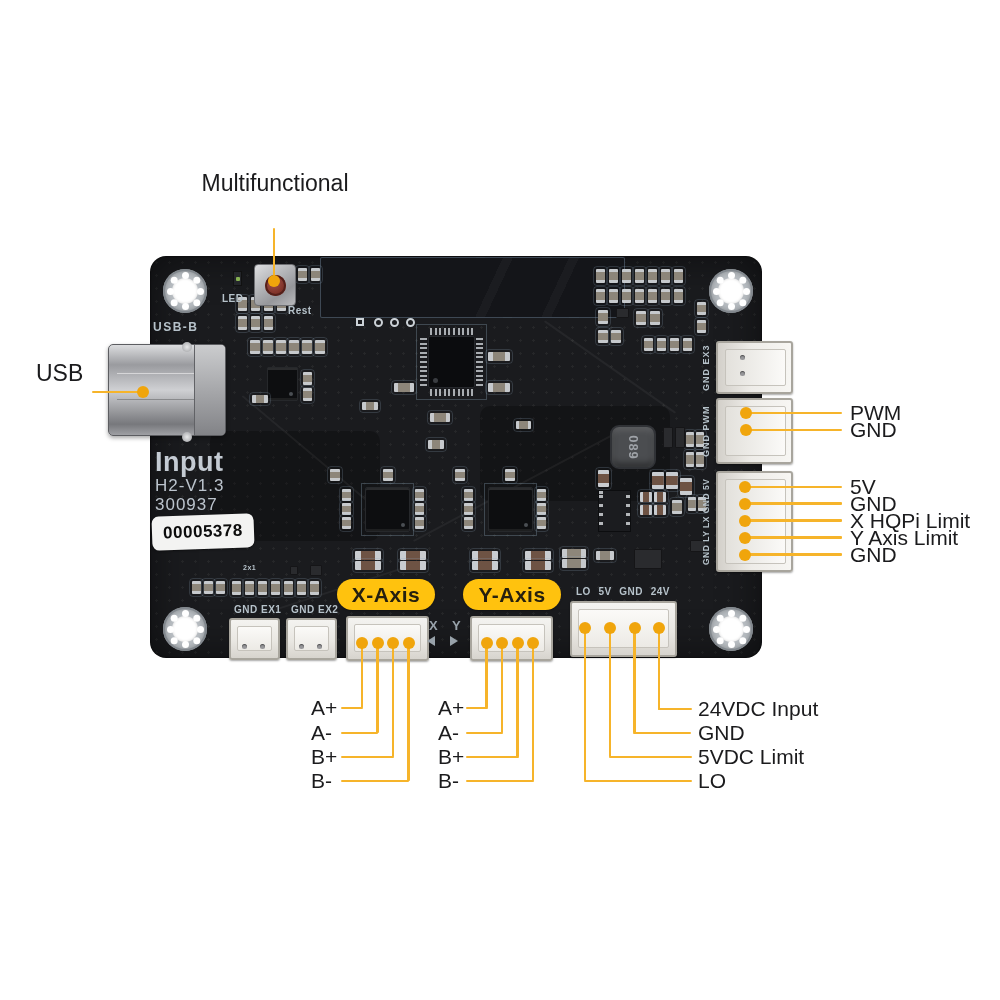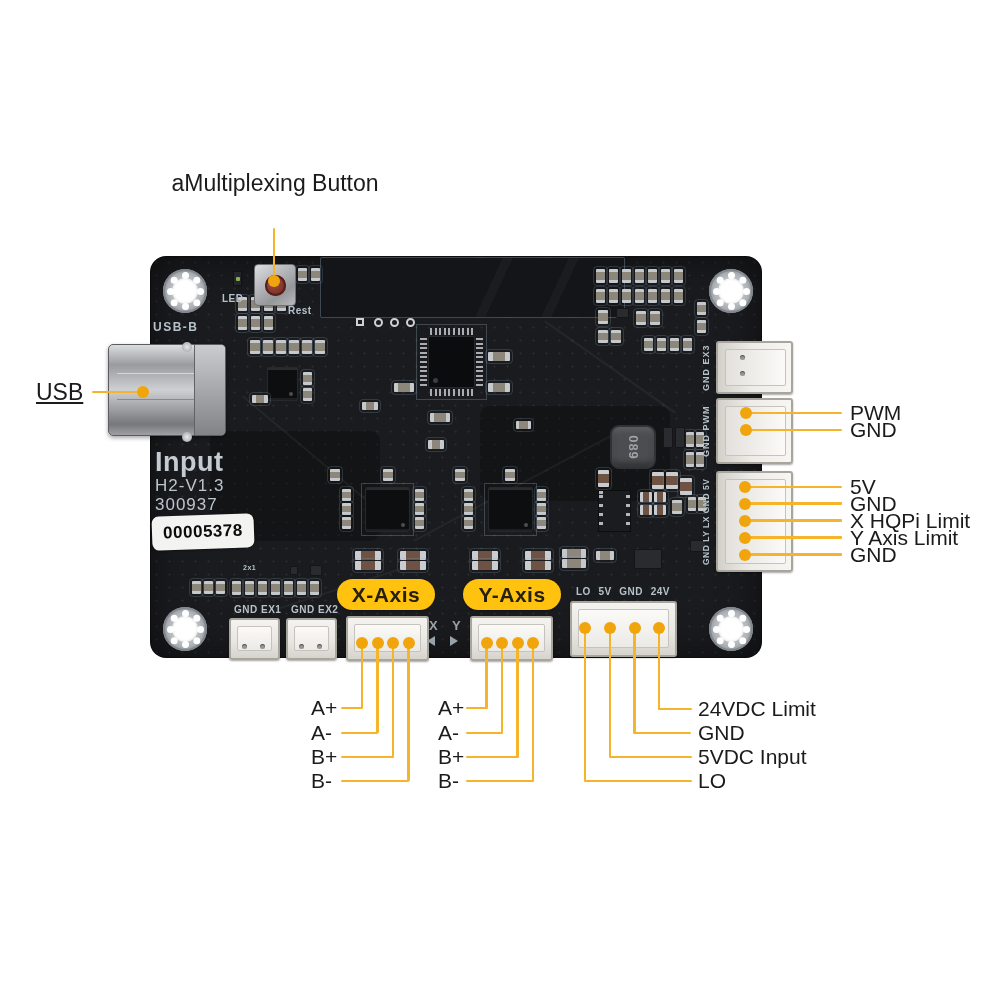--- a/index.html
+++ b/index.html
@@ -206,26 +206,26 @@
 <div class="abs tri-r" style="left:450px;top:636px;"></div>
 
 <div class="abs pill" style="left:337px;top:579px;width:98px;">
   <span>X-Axis</span>
 </div>
 <div class="abs pill" style="left:463px;top:579px;width:98px;">
   <span>Y-Axis</span>
 </div>
 
 <div class="abs lbl big" style="left:120px;top:170px;width:310px;text-align:center;white-space:normal;">
-  <div>aMultiplexing Button</div>
+  <div>Multifunctional</div>
 </div>
 <div class="abs vline" style="left:272.8px;top:228px;height:52px;"></div>
 <div class="abs cdot" style="left:268px;top:275px;"></div>
 
-<div class="abs lbl big" style="left:36px;top:379px;text-decoration:underline;">USB</div>
+<div class="abs lbl big" style="left:36px;top:360px;">USB</div>
 <div class="abs hline" style="left:92px;top:390.8px;width:50px;"></div>
 <div class="abs cdot" style="left:137px;top:386px;"></div>
 
 <div class="abs cdot" style="left:740px;top:407px;"></div>
 <div class="abs cdot" style="left:740px;top:424px;"></div>
 <div class="abs hline" style="left:748px;top:411.8px;width:94px;"></div>
 <div class="abs hline" style="left:748px;top:428.8px;width:94px;"></div>
 <div class="abs lbl" style="left:850px;top:401px;">PWM</div>
 <div class="abs lbl" style="left:850px;top:418px;">GND</div>
 
@@ -284,23 +284,23 @@
 <div class="abs cdot" style="left:628.5px;top:622px;"></div>
 <div class="abs cdot" style="left:653px;top:622px;"></div>
 <div class="abs vline" style="left:583.8px;top:630px;height:151px;"></div>
 <div class="abs vline" style="left:608.8px;top:630px;height:127px;"></div>
 <div class="abs vline" style="left:633.3px;top:630px;height:103px;"></div>
 <div class="abs vline" style="left:657.8px;top:630px;height:80px;"></div>
 <div class="abs hline" style="left:657.8px;top:707.8px;width:34px;"></div>
 <div class="abs hline" style="left:633.3px;top:731.8px;width:58px;"></div>
 <div class="abs hline" style="left:608.8px;top:755.8px;width:83px;"></div>
 <div class="abs hline" style="left:583.8px;top:779.8px;width:108px;"></div>
-<div class="abs lbl" style="left:698px;top:697px;">24VDC Limit</div>
+<div class="abs lbl" style="left:698px;top:697px;">24VDC Input</div>
 <div class="abs lbl" style="left:698px;top:721px;">GND</div>
-<div class="abs lbl" style="left:698px;top:745px;">5VDC Input</div>
+<div class="abs lbl" style="left:698px;top:745px;">5VDC Limit</div>
 <div class="abs lbl" style="left:698px;top:769px;">LO</div>
 
 <div class="abs" style="left: 298px; top: 268px; width: 9px; height: 13px; z-index: 10; border-radius: 1px; background: linear-gradient(rgb(198, 201, 204) 0px, rgb(198, 201, 204) 22%, rgb(141, 134, 122) 22%, rgb(141, 134, 122) 78%, rgb(198, 201, 204) 78%); outline: rgba(145, 170, 190, 0.22) solid 1px; outline-offset: 2px;"></div>
 <div class="abs" style="left: 311px; top: 268px; width: 9px; height: 13px; z-index: 10; border-radius: 1px; background: linear-gradient(rgb(198, 201, 204) 0px, rgb(198, 201, 204) 22%, rgb(141, 134, 122) 22%, rgb(141, 134, 122) 78%, rgb(198, 201, 204) 78%); outline: rgba(145, 170, 190, 0.22) solid 1px; outline-offset: 2px;"></div>
 <div class="abs" style="left: 238px; top: 297px; width: 9px; height: 14px; z-index: 10; border-radius: 1px; background: linear-gradient(rgb(198, 201, 204) 0px, rgb(198, 201, 204) 22%, rgb(141, 134, 122) 22%, rgb(141, 134, 122) 78%, rgb(198, 201, 204) 78%); outline: rgba(145, 170, 190, 0.22) solid 1px; outline-offset: 2px;"></div>
 <div class="abs" style="left: 251px; top: 297px; width: 9px; height: 14px; z-index: 10; border-radius: 1px; background: linear-gradient(rgb(198, 201, 204) 0px, rgb(198, 201, 204) 22%, rgb(141, 134, 122) 22%, rgb(141, 134, 122) 78%, rgb(198, 201, 204) 78%); outline: rgba(145, 170, 190, 0.22) solid 1px; outline-offset: 2px;"></div>
 <div class="abs" style="left: 264px; top: 297px; width: 9px; height: 14px; z-index: 10; border-radius: 1px; background: linear-gradient(rgb(198, 201, 204) 0px, rgb(198, 201, 204) 22%, rgb(141, 134, 122) 22%, rgb(141, 134, 122) 78%, rgb(198, 201, 204) 78%); outline: rgba(145, 170, 190, 0.22) solid 1px; outline-offset: 2px;"></div>
 <div class="abs" style="left: 277px; top: 297px; width: 9px; height: 14px; z-index: 10; border-radius: 1px; background: linear-gradient(rgb(198, 201, 204) 0px, rgb(198, 201, 204) 22%, rgb(141, 134, 122) 22%, rgb(141, 134, 122) 78%, rgb(198, 201, 204) 78%); outline: rgba(145, 170, 190, 0.22) solid 1px; outline-offset: 2px;"></div>
 <div class="abs" style="left: 238px; top: 316px; width: 9px; height: 14px; z-index: 10; border-radius: 1px; background: linear-gradient(rgb(198, 201, 204) 0px, rgb(198, 201, 204) 22%, rgb(141, 134, 122) 22%, rgb(141, 134, 122) 78%, rgb(198, 201, 204) 78%); outline: rgba(145, 170, 190, 0.22) solid 1px; outline-offset: 2px;"></div>
 <div class="abs" style="left: 251px; top: 316px; width: 9px; height: 14px; z-index: 10; border-radius: 1px; background: linear-gradient(rgb(198, 201, 204) 0px, rgb(198, 201, 204) 22%, rgb(141, 134, 122) 22%, rgb(141, 134, 122) 78%, rgb(198, 201, 204) 78%); outline: rgba(145, 170, 190, 0.22) solid 1px; outline-offset: 2px;"></div>

